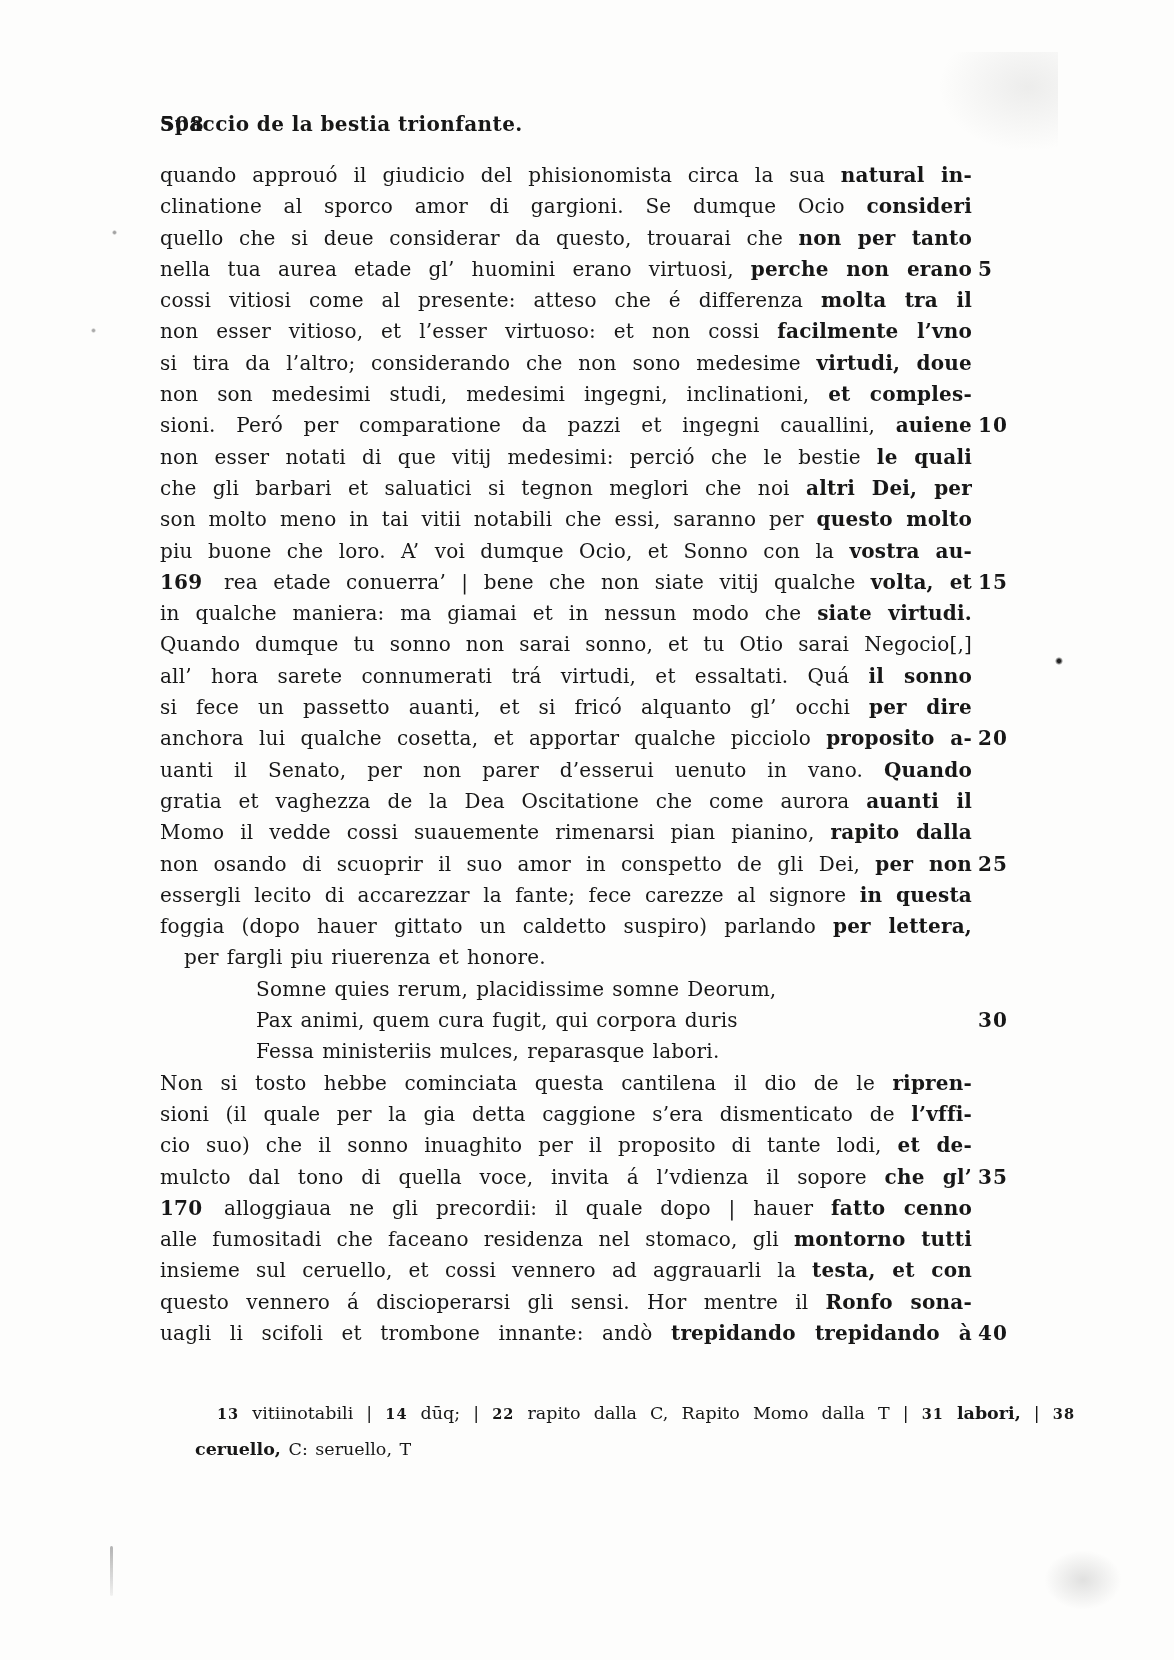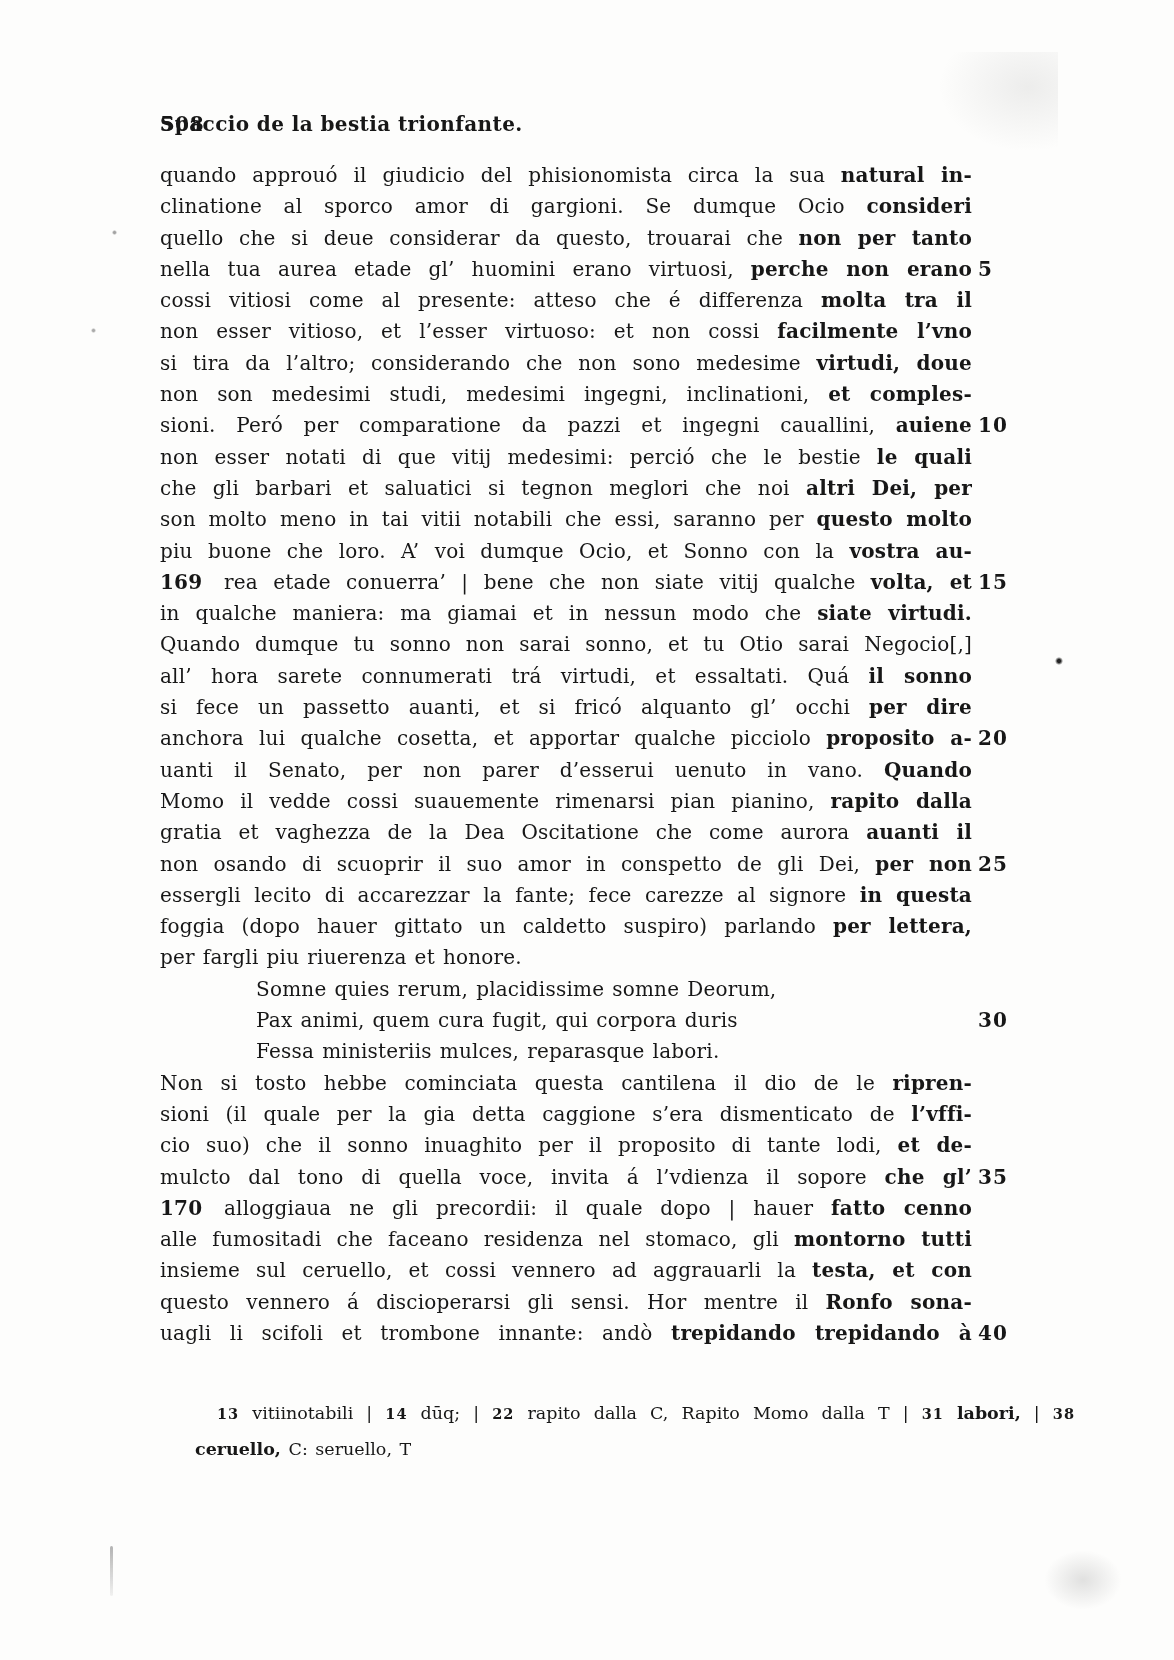--- a/index.html
+++ b/index.html
@@ -12,21 +12,21 @@
   .page{position:absolute;inset:0;}
 
   
   .header{position:absolute;top:112px;left:160px;width:812px;height:28px;font-size:20px;}
   .pagenum{position:absolute;left:0;top:0;letter-spacing:1px;font-weight:600;}
   .running-title{position:absolute;left:0;right:0;text-align:left;font-weight:700;letter-spacing:.4px;}
 
   
   .textblock{position:absolute;top:160px;left:160px;width:812px;font-size:20px;line-height:31.3px;}
   .line{position:relative;height:31.3px;text-align:justify;text-align-last:justify;letter-spacing:.2px;word-spacing:1.5px;}
-  .line.flush{text-align-last:left;}
+  .line.flush{text-align-last:left;margin-left:24px;}
   .line.verse{padding-left:96px;text-align-last:left;box-sizing:border-box;}
   .line b{font-weight:700;}
   .marker{display:inline-block;width:64px;font-weight:700;}
   .lineno{position:absolute;left:818px;top:0;width:44px;text-align:center;font-weight:700;letter-spacing:1px;}
 
   
   .footnote{position:absolute;left:160px;top:1396px;width:880px;font-size:17.5px;line-height:34.5px;margin-left:35px;}
   .fn-line{text-align:justify;text-align-last:justify;word-spacing:2px;}
   .fn-line.first{text-indent:22px;}
   .fn-line.last{text-align-last:left;}
@@ -72,22 +72,22 @@
       <div class="line">che gli barbari et saluatici si tegnon meglori che noi <b>altri Dei, per</b></div>
       <div class="line">son molto meno in tai vitii notabili che essi, saranno per <b>questo molto</b></div>
       <div class="line">piu buone che loro.  A’ voi dumque Ocio, et Sonno con la <b>vostra au-</b></div>
       <div class="line"><span class="marker">169</span>rea etade conuerra’ | bene che non siate vitij qualche <b>volta, et</b><span class="lineno">15</span></div>
       <div class="line">in qualche maniera: ma giamai et in nessun modo che <b>siate virtudi.</b></div>
       <div class="line">Quando dumque tu sonno non sarai sonno, et tu Otio sarai Negocio[,]</div>
       <div class="line">all’ hora sarete connumerati trá virtudi, et essaltati.  Quá <b>il sonno</b></div>
       <div class="line">si fece un passetto auanti, et si fricó alquanto gl’ occhi <b>per dire</b></div>
       <div class="line">anchora lui qualche cosetta, et apportar qualche picciolo <b>proposito a-</b><span class="lineno">20</span></div>
       <div class="line">uanti il Senato, per non parer d’esserui uenuto in vano.  <b>Quando</b></div>
+      <div class="line">gratia et vaghezza de la Dea Oscitatione che come aurora <b>auanti il</b></div>
       <div class="line">Momo il vedde cossi suauemente rimenarsi pian pianino, <b>rapito dalla</b></div>
-      <div class="line">gratia et vaghezza de la Dea Oscitatione che come aurora <b>auanti il</b></div>
       <div class="line">non osando di scuoprir il suo amor in conspetto de gli Dei, <b>per non</b><span class="lineno">25</span></div>
       <div class="line">essergli lecito di accarezzar la fante; fece carezze al signore <b>in questa</b></div>
       <div class="line">foggia (dopo hauer gittato un caldetto suspiro) parlando <b>per lettera,</b></div>
       <div class="line flush">per fargli piu riuerenza et honore.</div>
       <div class="line verse">Somne quies rerum, placidissime somne Deorum,</div>
       <div class="line verse">Pax animi, quem cura fugit, qui corpora duris<span class="lineno">30</span></div>
       <div class="line verse">Fessa ministeriis mulces, reparasque labori.</div>
       <div class="line">Non si tosto hebbe cominciata questa cantilena il dio de le <b>ripren-</b></div>
       <div class="line">sioni (il quale per la gia detta caggione s’era dismenticato de <b>l’vffi-</b></div>
       <div class="line">cio suo) che il sonno inuaghito per il proposito di tante lodi, <b>et de-</b></div>

